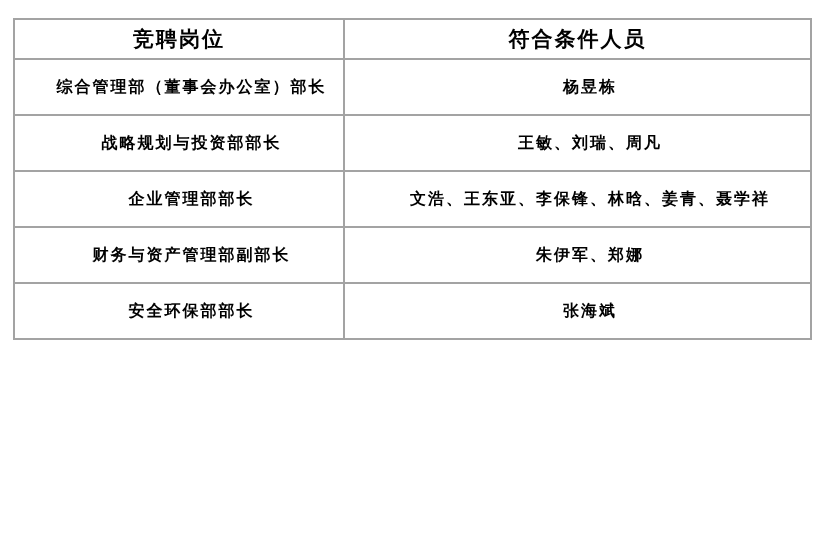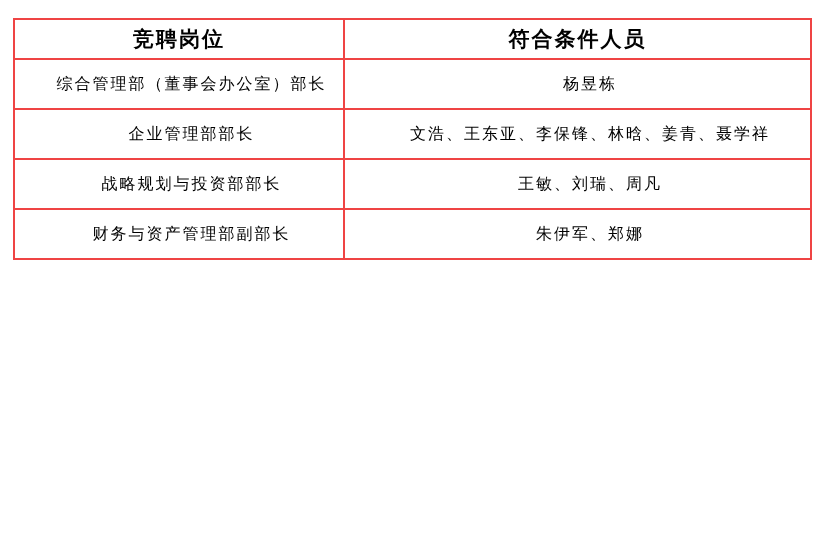--- a/index.html
+++ b/index.html
@@ -25,37 +25,37 @@
     top: 18px;
     width: 797px;
     border-collapse: collapse;
     table-layout: fixed;
     background: #ffffff;
   }
   table.doc-table col.col-position  { width: 330px; }
   table.doc-table col.col-candidates{ width: 467px; }
   table.doc-table th,
   table.doc-table td {
-    border: 2px solid #ef4444;
+    border: 2px solid #a3a3a3;
     text-align: center;
     vertical-align: middle;
     padding: 0 6px;
     overflow: hidden;
     white-space: nowrap;
   }
   table.doc-table th {
     height: 40px;
     font-size: 21px;
     font-weight: bold;
     letter-spacing: 2px;
   }
   table.doc-table td {
-    height: 50px;
+    height: 56px;
     font-size: 16px;
-    font-weight: normal;
+    font-weight: bold;
     letter-spacing: 2px;
     padding-left: 31px;
   }
 </style>
 </head>
 <body>
 
 <div class="page">
   <table class="doc-table">
     <colgroup>
@@ -69,33 +69,37 @@
       </tr>
     </thead>
     <tbody>
   <tr>
     <td>综合管理部（董事会办公室）部长</td>
     <td>杨昱栋</td>
   </tr>
 
 
   <tr>
-    <td>企业管理部部长</td>
-    <td>文浩、王东亚、李保锋、林晗、姜青、聂学祥</td>
+    <td>战略规划与投资部部长</td>
+    <td>王敏、刘瑞、周凡</td>
   </tr>
 
   <tr>
-    <td>战略规划与投资部部长</td>
-    <td>王敏、刘瑞、周凡</td>
+    <td>企业管理部部长</td>
+    <td>文浩、王东亚、李保锋、林晗、姜青、聂学祥</td>
   </tr>
 
 
 
   <tr>
     <td>财务与资产管理部副部长</td>
     <td>朱伊军、郑娜</td>
   </tr>
 
 
+  <tr>
+    <td>安全环保部部长</td>
+    <td>张海斌</td>
+  </tr>
 
 </tbody>
   </table>
 </div>
 
 </body></html>

